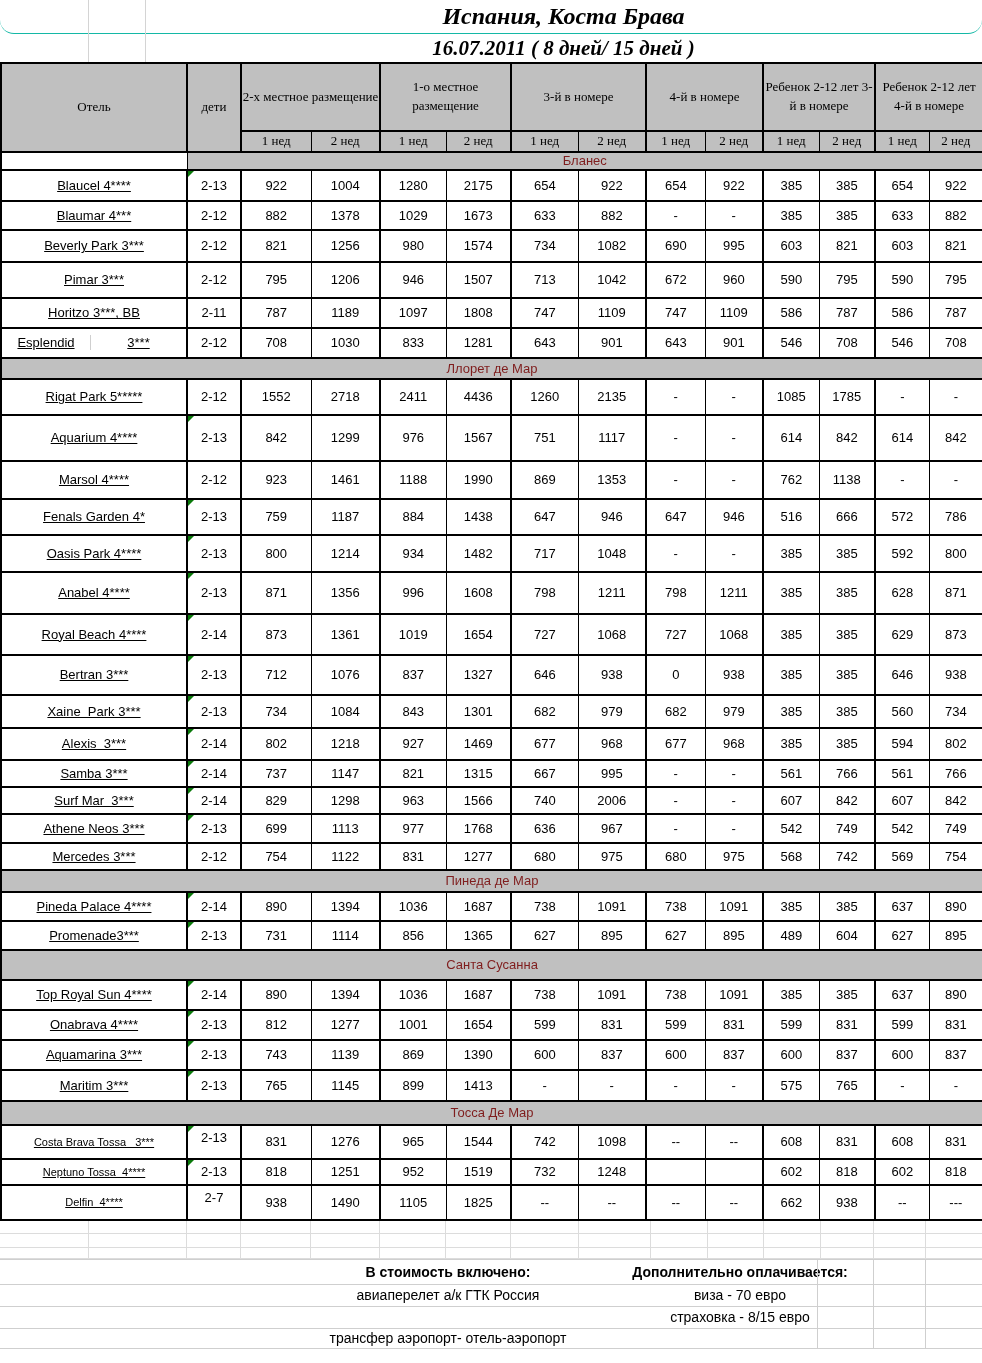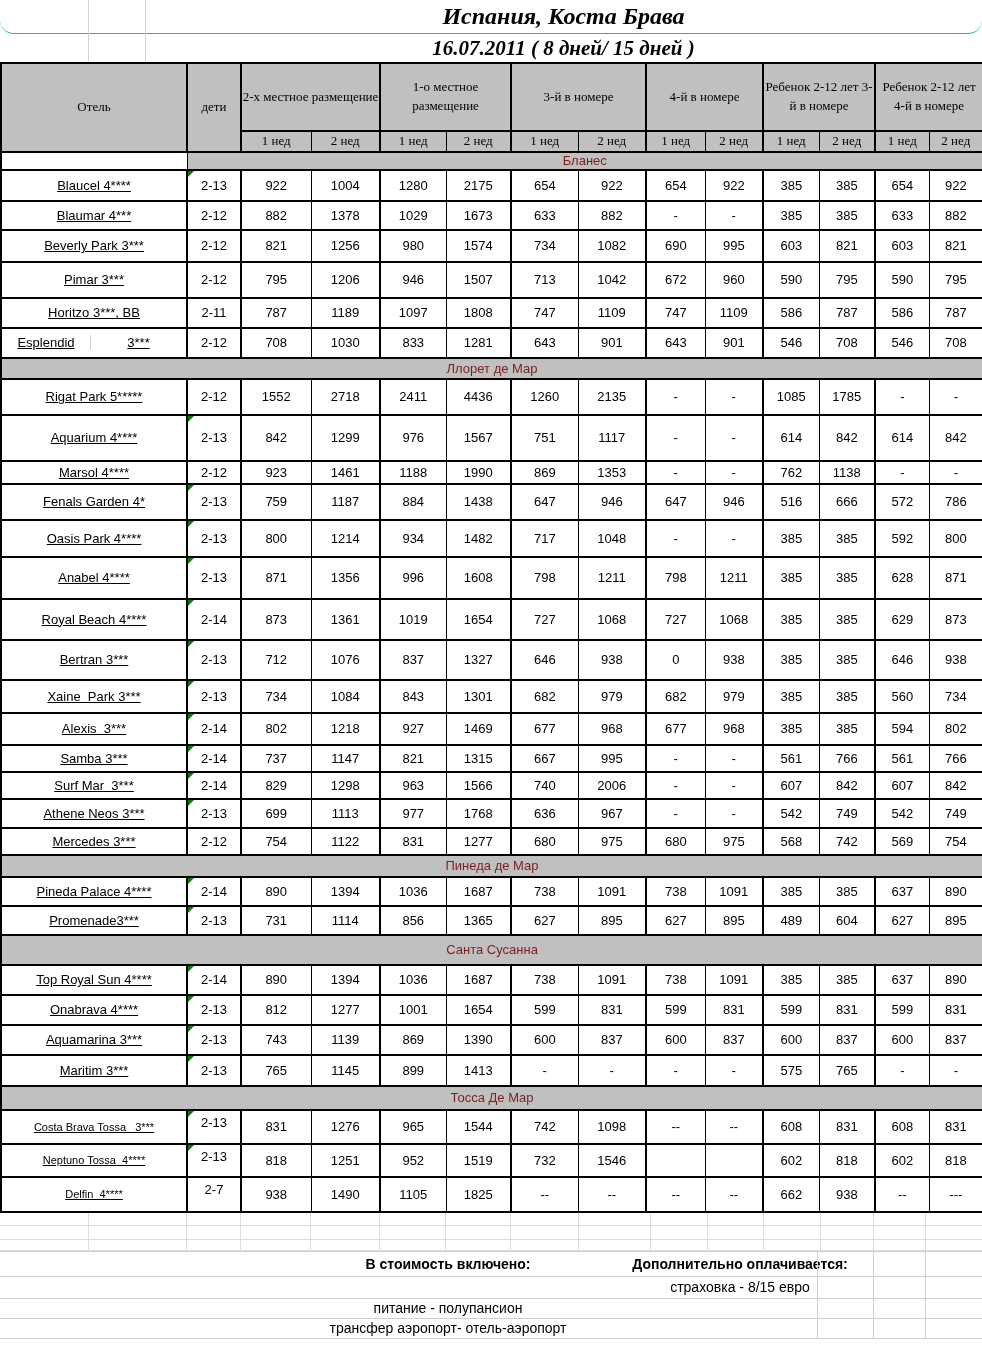--- a/index.html
+++ b/index.html
@@ -226,21 +226,21 @@
         <td class="val">1567</td>
         <td class="val g">751</td>
         <td class="val">1117</td>
         <td class="val g">-</td>
         <td class="val">-</td>
         <td class="val g">614</td>
         <td class="val">842</td>
         <td class="val g">614</td>
         <td class="val">842</td>
       </tr>
-      <tr style="height:23px">
+      <tr style="height:38px">
         <td class="hotel">Marsol 4****</td>
         <td class="kids">2-12</td>
         <td class="val g">923</td>
         <td class="val">1461</td>
         <td class="val g">1188</td>
         <td class="val">1990</td>
         <td class="val g">869</td>
         <td class="val">1353</td>
         <td class="val g">-</td>
         <td class="val">-</td>
@@ -539,29 +539,29 @@
         <td class="val">1544</td>
         <td class="val g">742</td>
         <td class="val">1098</td>
         <td class="val g">--</td>
         <td class="val">--</td>
         <td class="val g">608</td>
         <td class="val">831</td>
         <td class="val g">608</td>
         <td class="val">831</td>
       </tr>
-      <tr style="height:33px">
+      <tr style="height:26px">
         <td class="hotel sm">Neptuno Tossa  4****</td>
         <td class="kids flag ktop">2-13</td>
         <td class="val g">818</td>
         <td class="val">1251</td>
         <td class="val g">952</td>
         <td class="val">1519</td>
         <td class="val g">732</td>
-        <td class="val">1546</td>
+        <td class="val">1248</td>
         <td class="val g"></td>
         <td class="val"></td>
         <td class="val g">602</td>
         <td class="val">818</td>
         <td class="val g">602</td>
         <td class="val">818</td>
       </tr>
       <tr style="height:35px">
         <td class="hotel sm">Delfin  4****</td>
         <td class="kids ktop">2-7</td>
@@ -600,25 +600,25 @@
     <div class="egv" style="left:873px"></div>
     <div class="egv" style="left:925px"></div>
   </div>
 
 <div id="footer">
     <div class="frow bold" style="height:24px">
       <span class="fl">В стоимость включено:</span>
       <span class="fr">Дополнительно оплачивается:</span>
     </div>
     <div class="frow" style="height:21px">
+      <span class="fl">авиаперелет а/к  ГТК Россия</span>
+      <span class="fr">виза - 70 евро</span>
+    </div>
+    <div class="frow" style="height:21px">
       <span class="fr">страховка - 8/15  евро</span>
-    </div>
-    <div class="frow" style="height:19px">
-      <span class="fl">питание - полупансион</span>
-      <span class="fr"></span>
     </div>
     <div class="frow" style="height:19px">
       <span class="fl">трансфер аэропорт- отель-аэропорт</span>
       <span class="fr"></span>
     </div>
     <div class="fv" style="left:817px"></div>
     <div class="fv" style="left:873px"></div>
     <div class="fv" style="left:925px"></div>
   </div>
 

